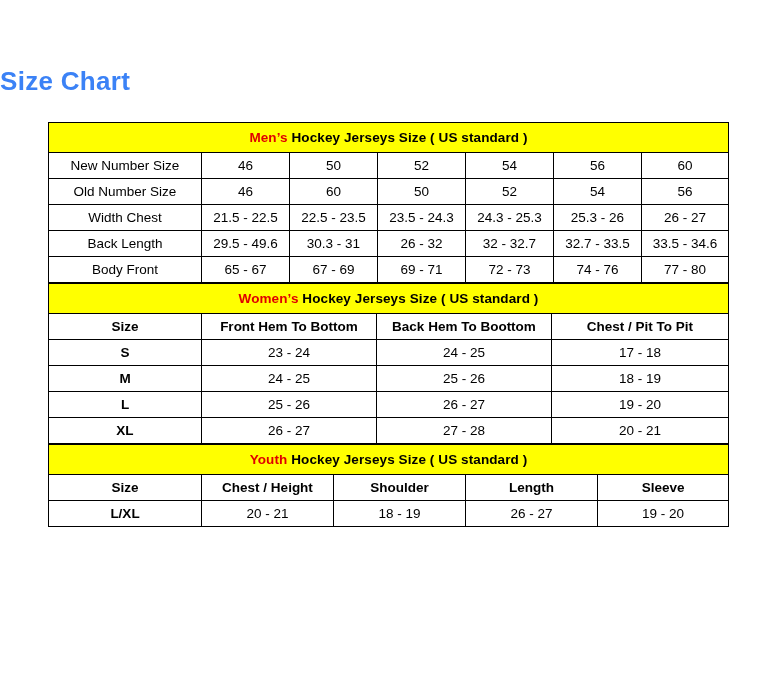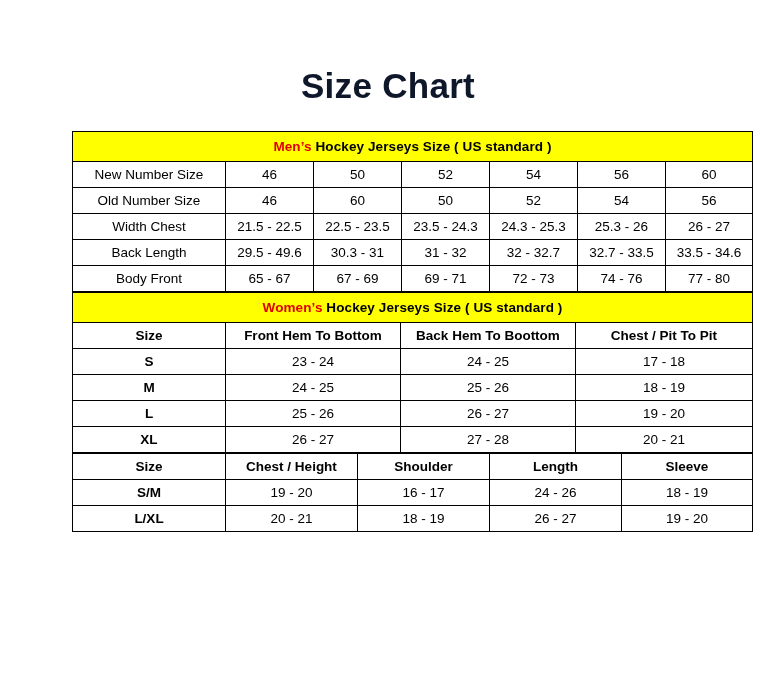--- a/index.html
+++ b/index.html
@@ -13,39 +13,37 @@
     font-family: "Liberation Sans", sans-serif;
     -webkit-font-smoothing: antialiased;
   }
   .page {
     position: relative;
     width: 776px;
     height: 692px;
     box-sizing: border-box;
   }
   .title {
-    text-align: center;
-    color: #0f172a;
-    font-size: 35px;
+    color: #3b82f6;
+    font-size: 26px;
     font-weight: bold;
     letter-spacing: 0.3px;
     padding-top: 68px;
     padding-bottom: 0;
     line-height: 1;
   }
   .tables-wrap {
     margin: 0 auto;
     width: 680px;
     padding-top: 28px;
   }
   table.sizetable {
     border-collapse: collapse;
     width: 680px;
     table-layout: fixed;
-    margin-left: 24px;
   }
   table.sizetable td {
     border: 1px solid #000000;
     text-align: center;
     vertical-align: middle;
     font-size: 13.5px;
     color: #000000;
     height: 26px;
     padding: 2px 2px;
     box-sizing: border-box;
@@ -120,21 +118,21 @@
           <td>22.5 - 23.5</td>
           <td>23.5 - 24.3</td>
           <td>24.3 - 25.3</td>
           <td>25.3 - 26</td>
           <td>26 - 27</td>
         </tr>
         <tr>
           <td class="rowlabel">Back Length</td>
           <td>29.5 - 49.6</td>
           <td>30.3 - 31</td>
-          <td>31 - 32</td>
+          <td>26 - 32</td>
           <td>32 - 32.7</td>
           <td>32.7 - 33.5</td>
           <td>33.5 - 34.6</td>
         </tr>
         <tr>
           <td class="rowlabel">Body Front</td>
           <td>65 - 67</td>
           <td>67 - 69</td>
           <td>69 - 71</td>
           <td>72 - 73</td>
@@ -191,34 +189,30 @@
     <table class="sizetable">
       <colgroup>
         <col style="width:153px">
         <col style="width:132px">
         <col style="width:132px">
         <col style="width:132px">
         <col style="width:131px">
       </colgroup>
       <tbody>
         <tr>
+          <td class="band" colspan="5"><span class="red">Youth</span><span class="blk"> Hockey Jerseys Size ( US standard )</span></td>
+        </tr>
+        <tr>
           <td class="hdr">Size</td>
           <td class="hdr">Chest / Height</td>
           <td class="hdr">Shoulder</td>
           <td class="hdr">Length</td>
           <td class="hdr">Sleeve</td>
         </tr>
         <tr>
-          <td class="bold-cell">S/M</td>
-          <td>19 - 20</td>
-          <td>16 - 17</td>
-          <td>24 - 26</td>
-          <td>18 - 19</td>
-        </tr>
-        <tr>
           <td class="bold-cell">L/XL</td>
           <td>20 - 21</td>
           <td>18 - 19</td>
           <td>26 - 27</td>
           <td>19 - 20</td>
         </tr>
       </tbody>
     </table>
 
   </div>

